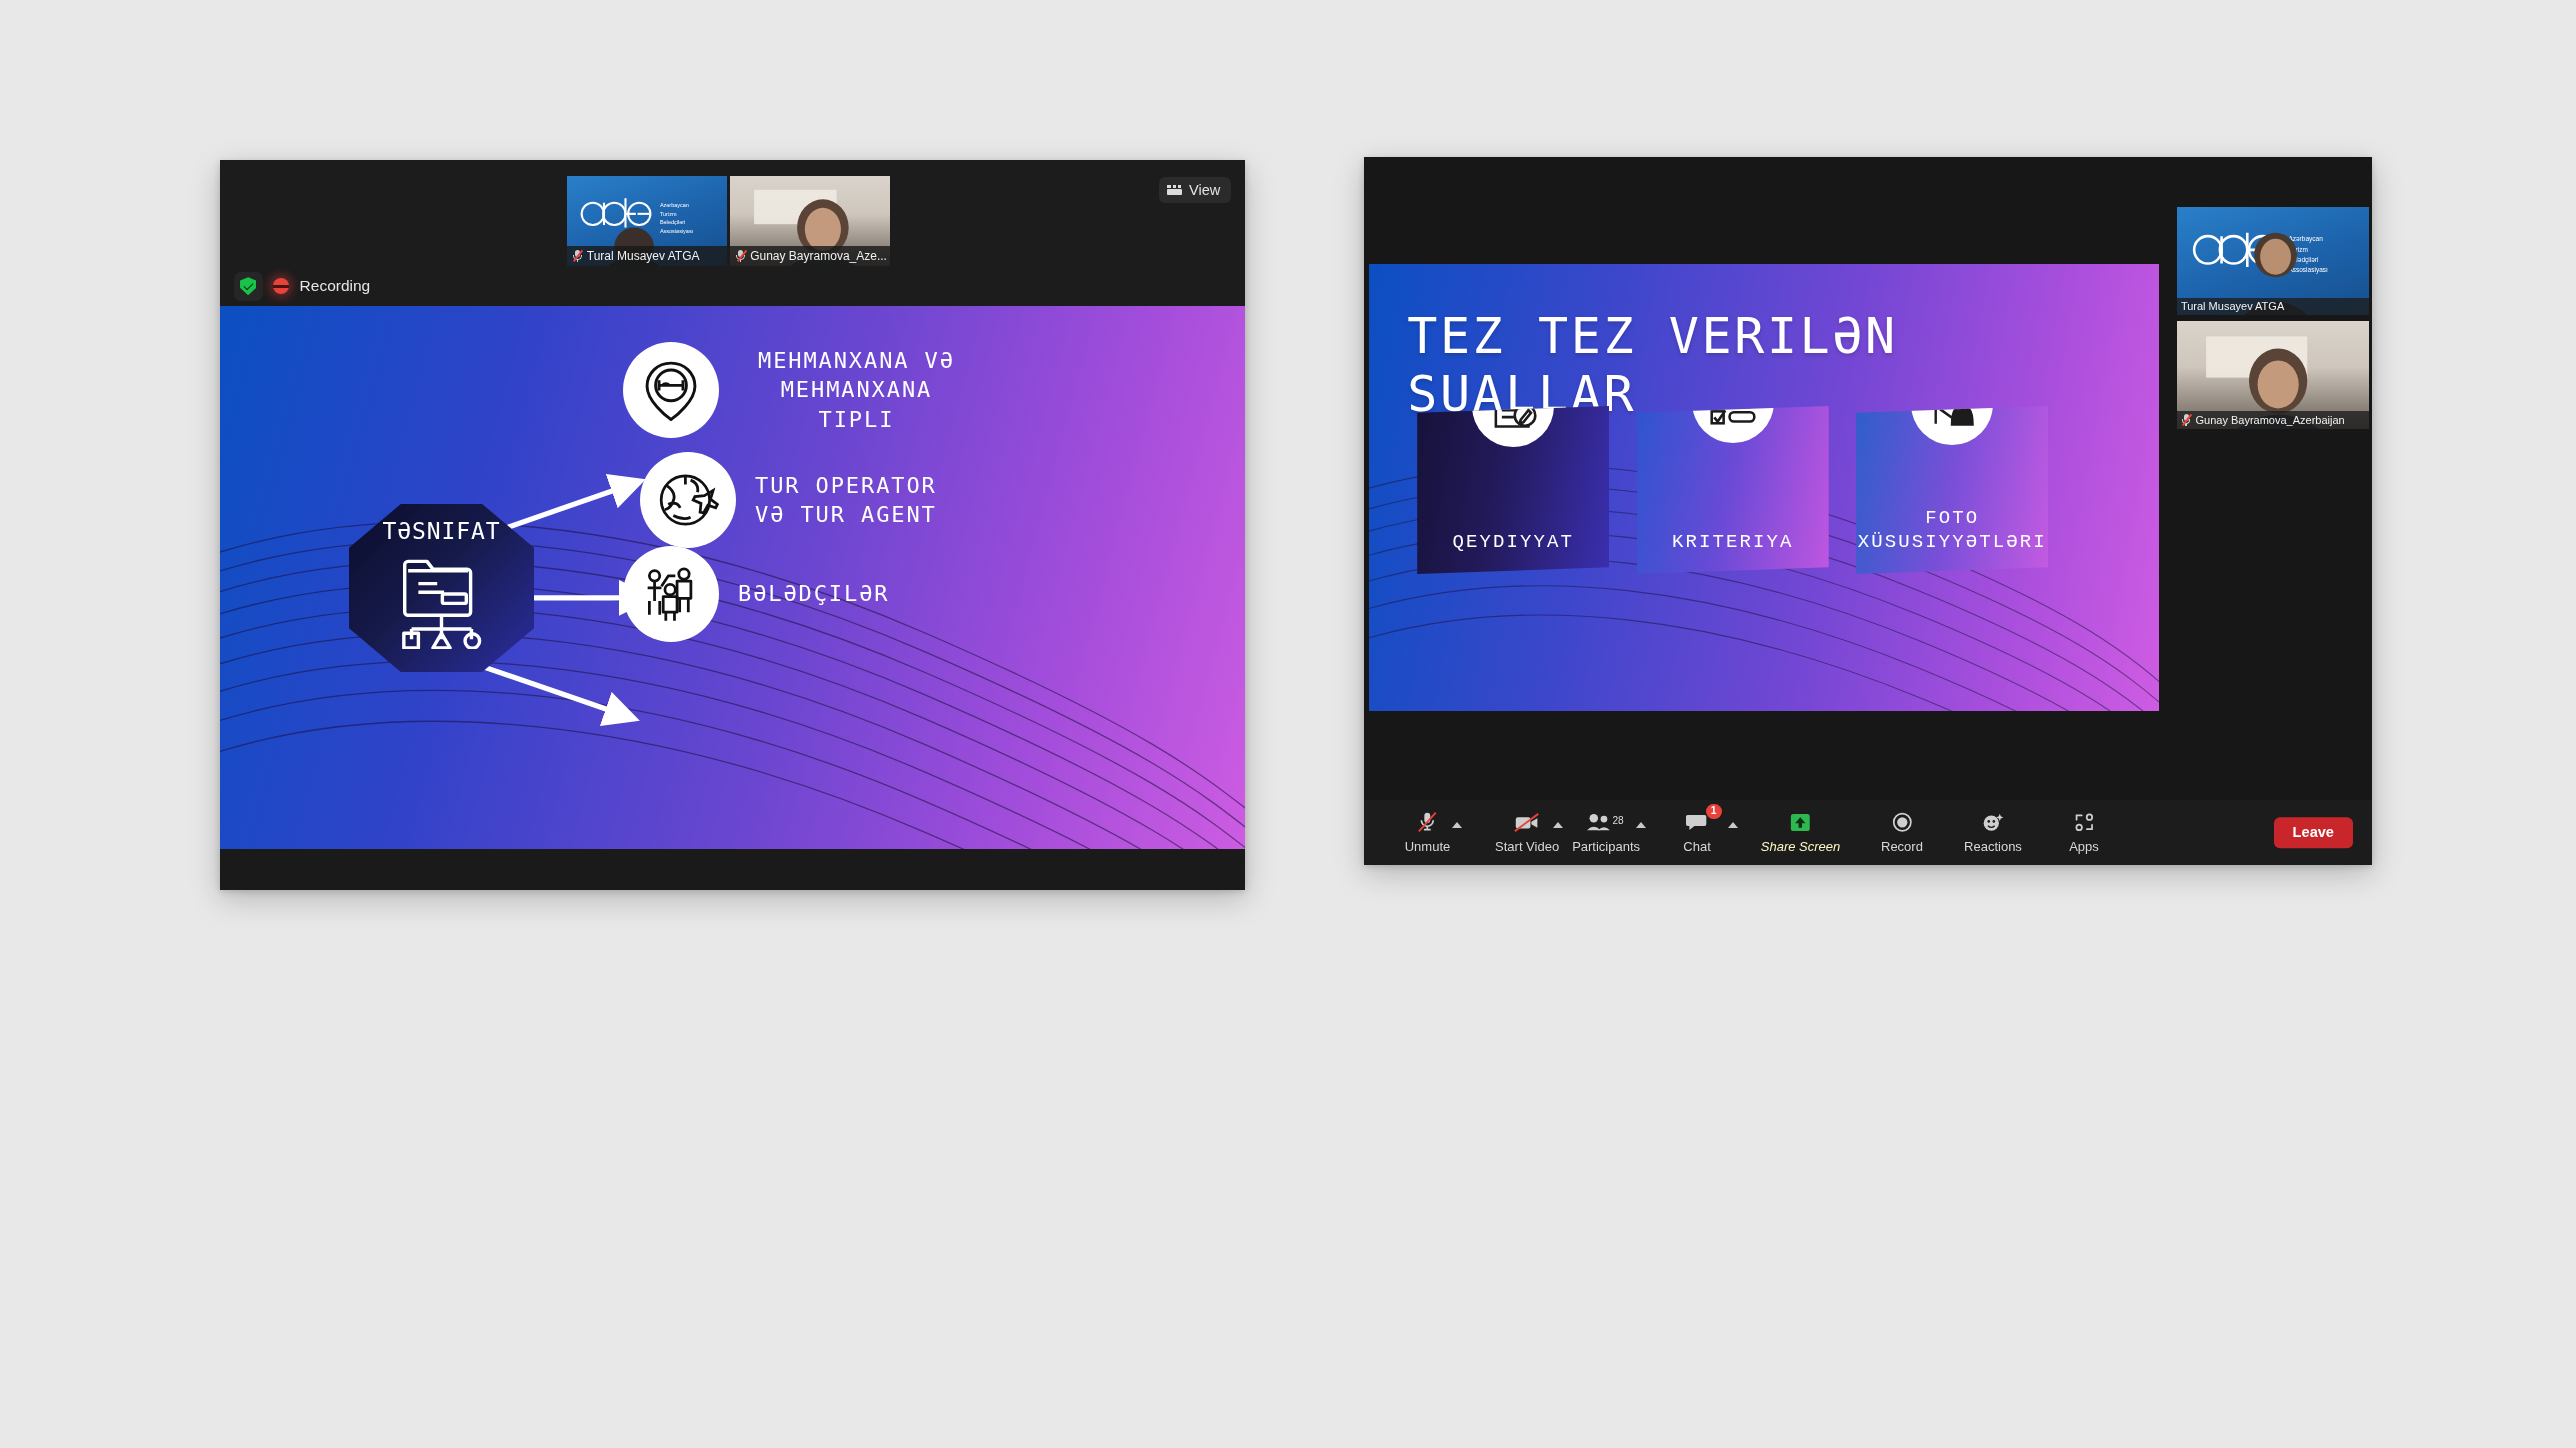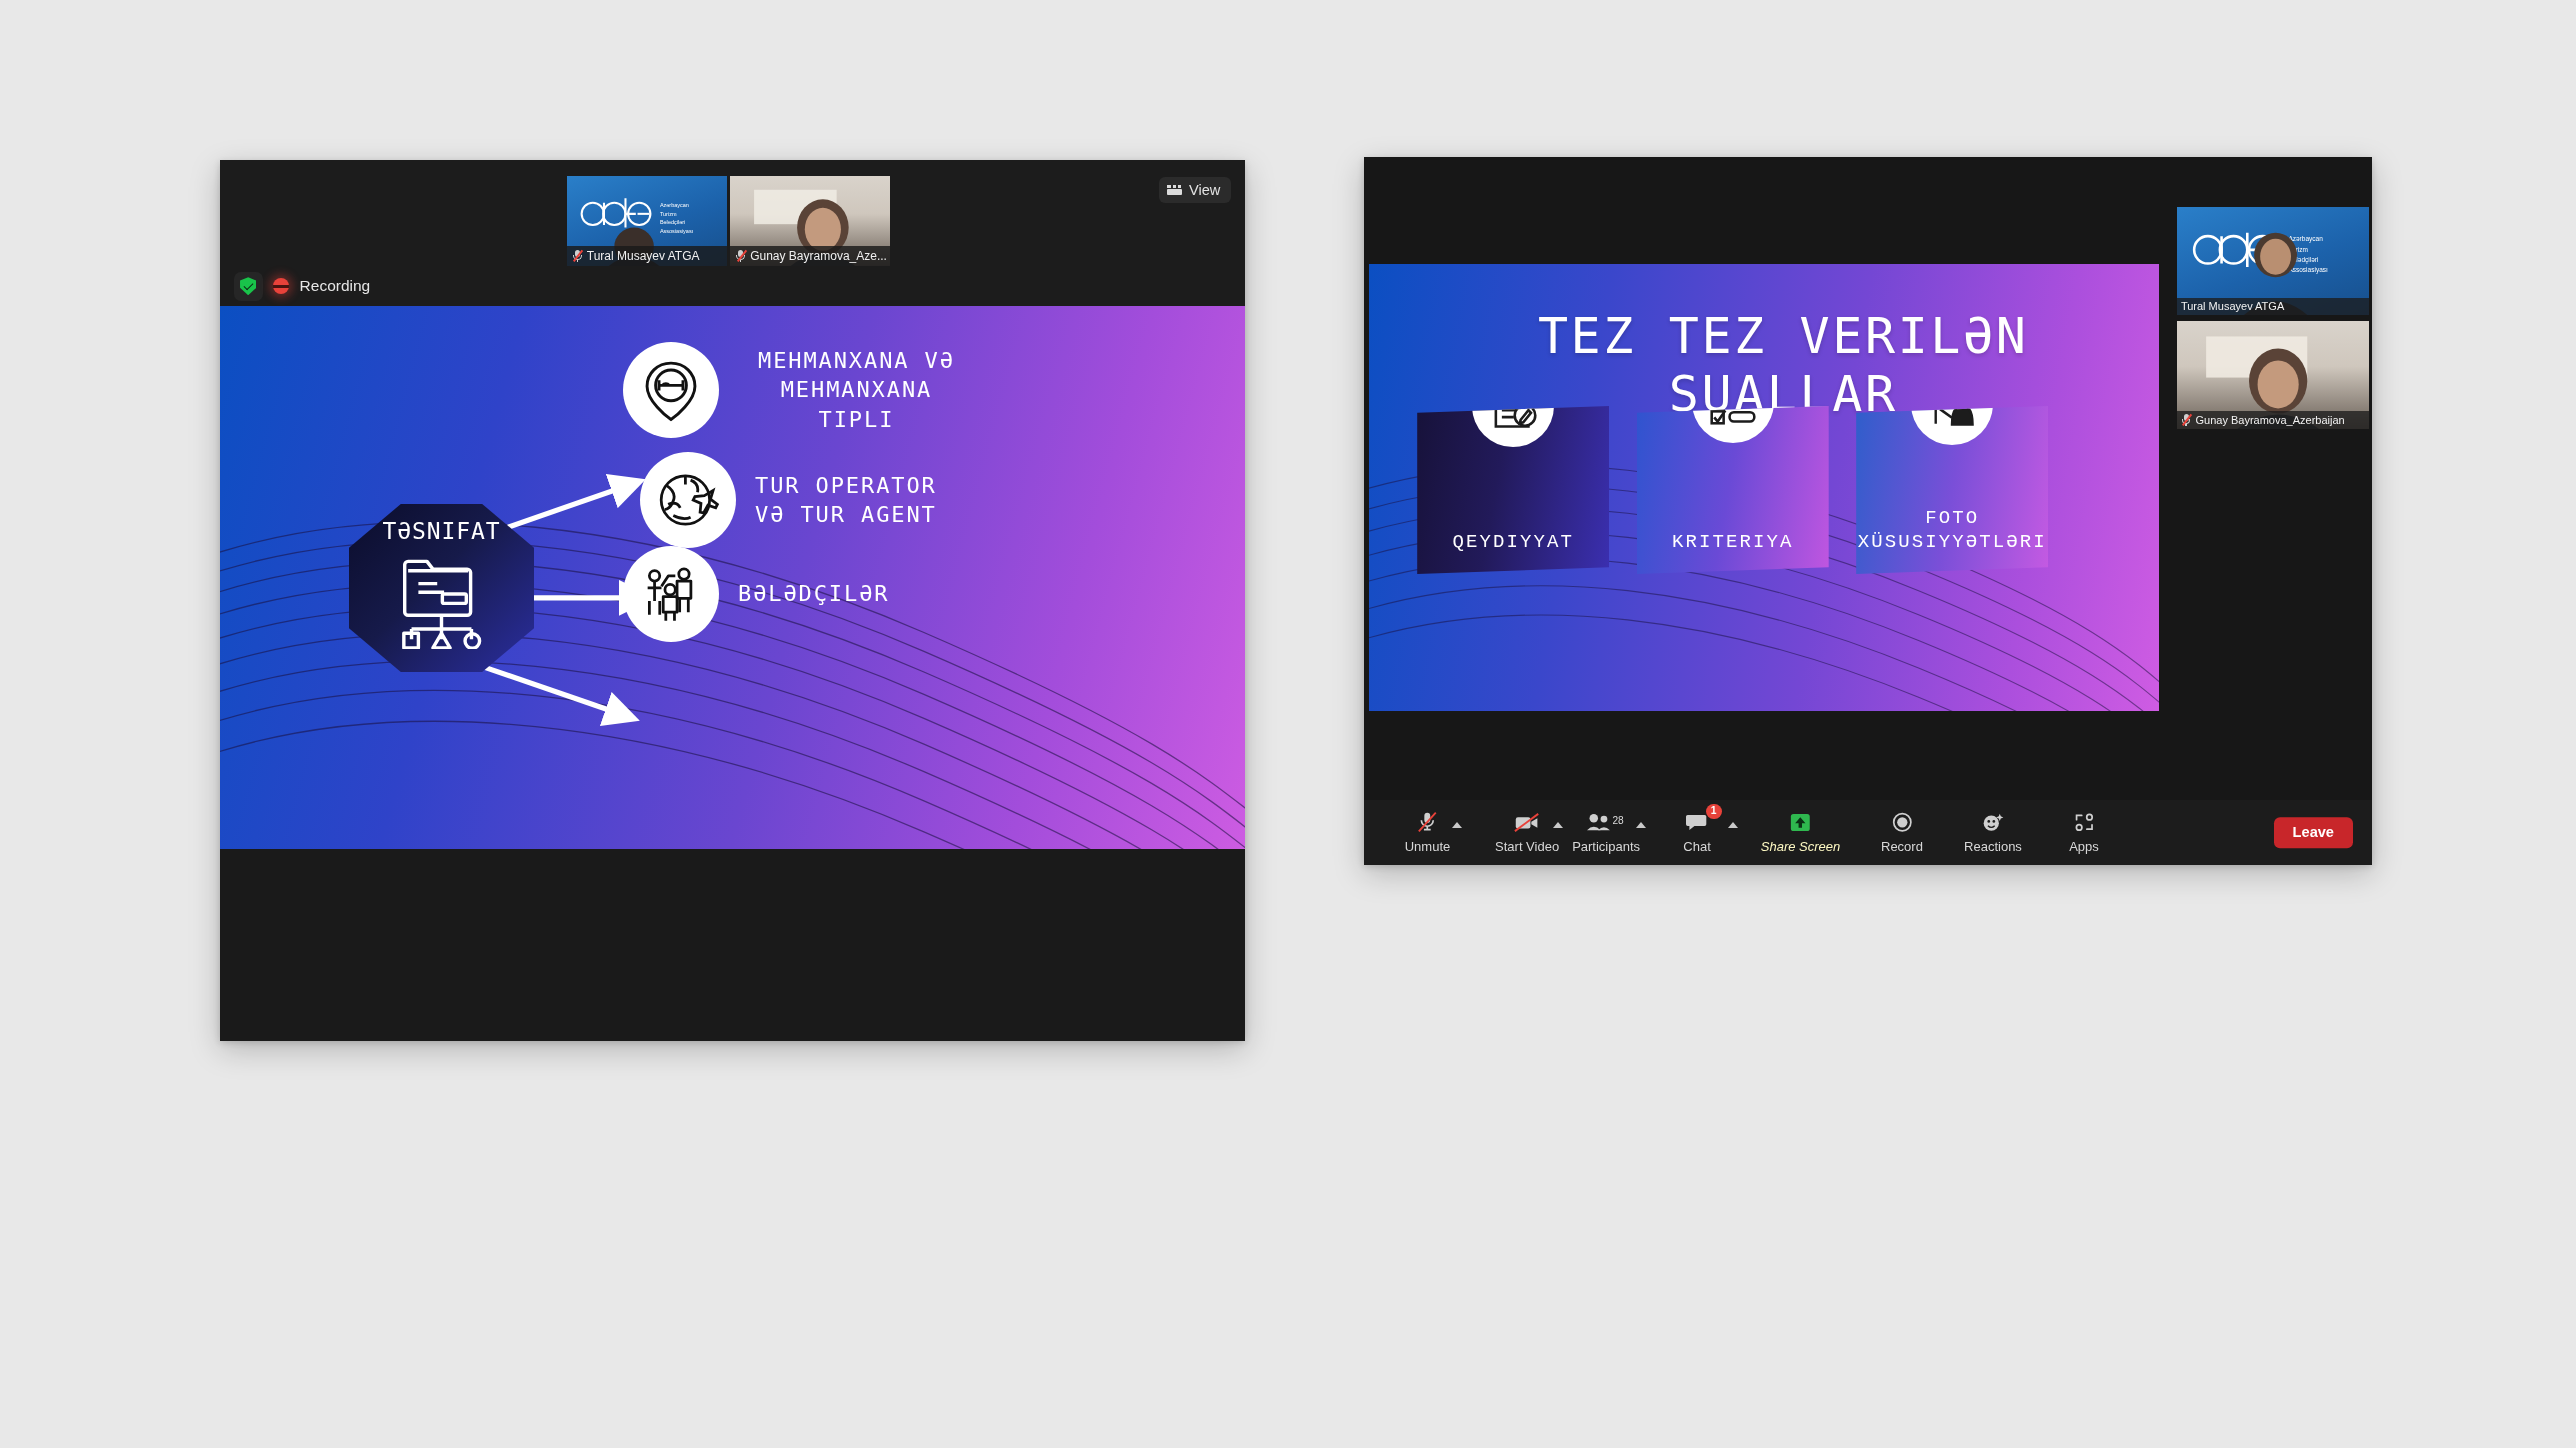--- a/index.html
+++ b/index.html
@@ -13,21 +13,21 @@
 
   
   .zwin {
     position: absolute;
     background: #1a1a1a;
     box-shadow: 0 8.6px 29px rgba(0,0,0,0.22), 0 1.7px 6.9px rgba(0,0,0,0.16);
     overflow: hidden;
   }
 
   
-  #win-left { left: 220px; top: 160px; width: 1025px; height: 881px; }
+  #win-left { left: 220px; top: 160px; width: 1025px; height: 730px; }
 
   .lw-topbar {
     position: absolute; left: 0; top: 0; width: 100%; height: 146px;
     background: #1c1c1c;
   }
   .view-btn {
     position: absolute; right: 13.7px; top: 17px;
     display: flex; align-items: center; gap: 6.9px;
     background: #2b2b2b; border-radius: 6px;
     padding: 5.2px 11px 5.2px 8.6px;
@@ -133,21 +133,20 @@
   .slide-right {
     position: absolute; left: 5.2px; top: 107px; width: 790px; height: 447px;
     background: linear-gradient(100deg,#0b4fc2 0%, #3a47cb 28%, #7447d4 58%, #ab4fdd 82%, #cf5ce3 100%);
     overflow: hidden;
   }
   .faq-title {
     position: absolute; left: 38px; top: 43px;
     color: #fff; font-size: 50px; letter-spacing: 2.6px;
     font-family: "DejaVu Sans Mono", monospace;
     text-shadow: 0 1.7px 4.3px rgba(0,0,0,0.18);
-    text-align: center;
   }
   .cards { position: absolute; left: 48px; top: 142px; display: flex; gap: 27.5px; }
   .card {
     width: 192px; height: 168px; position: relative;
     clip-path: polygon(0 4%, 100% 0, 100% 96%, 0 100%);
     display: flex; align-items: flex-end; justify-content: center;
     padding-bottom: 19px;
   }
   .card .ctext {
     color:#fff; font-size: 19px; letter-spacing: 2.1px; text-align:center;

